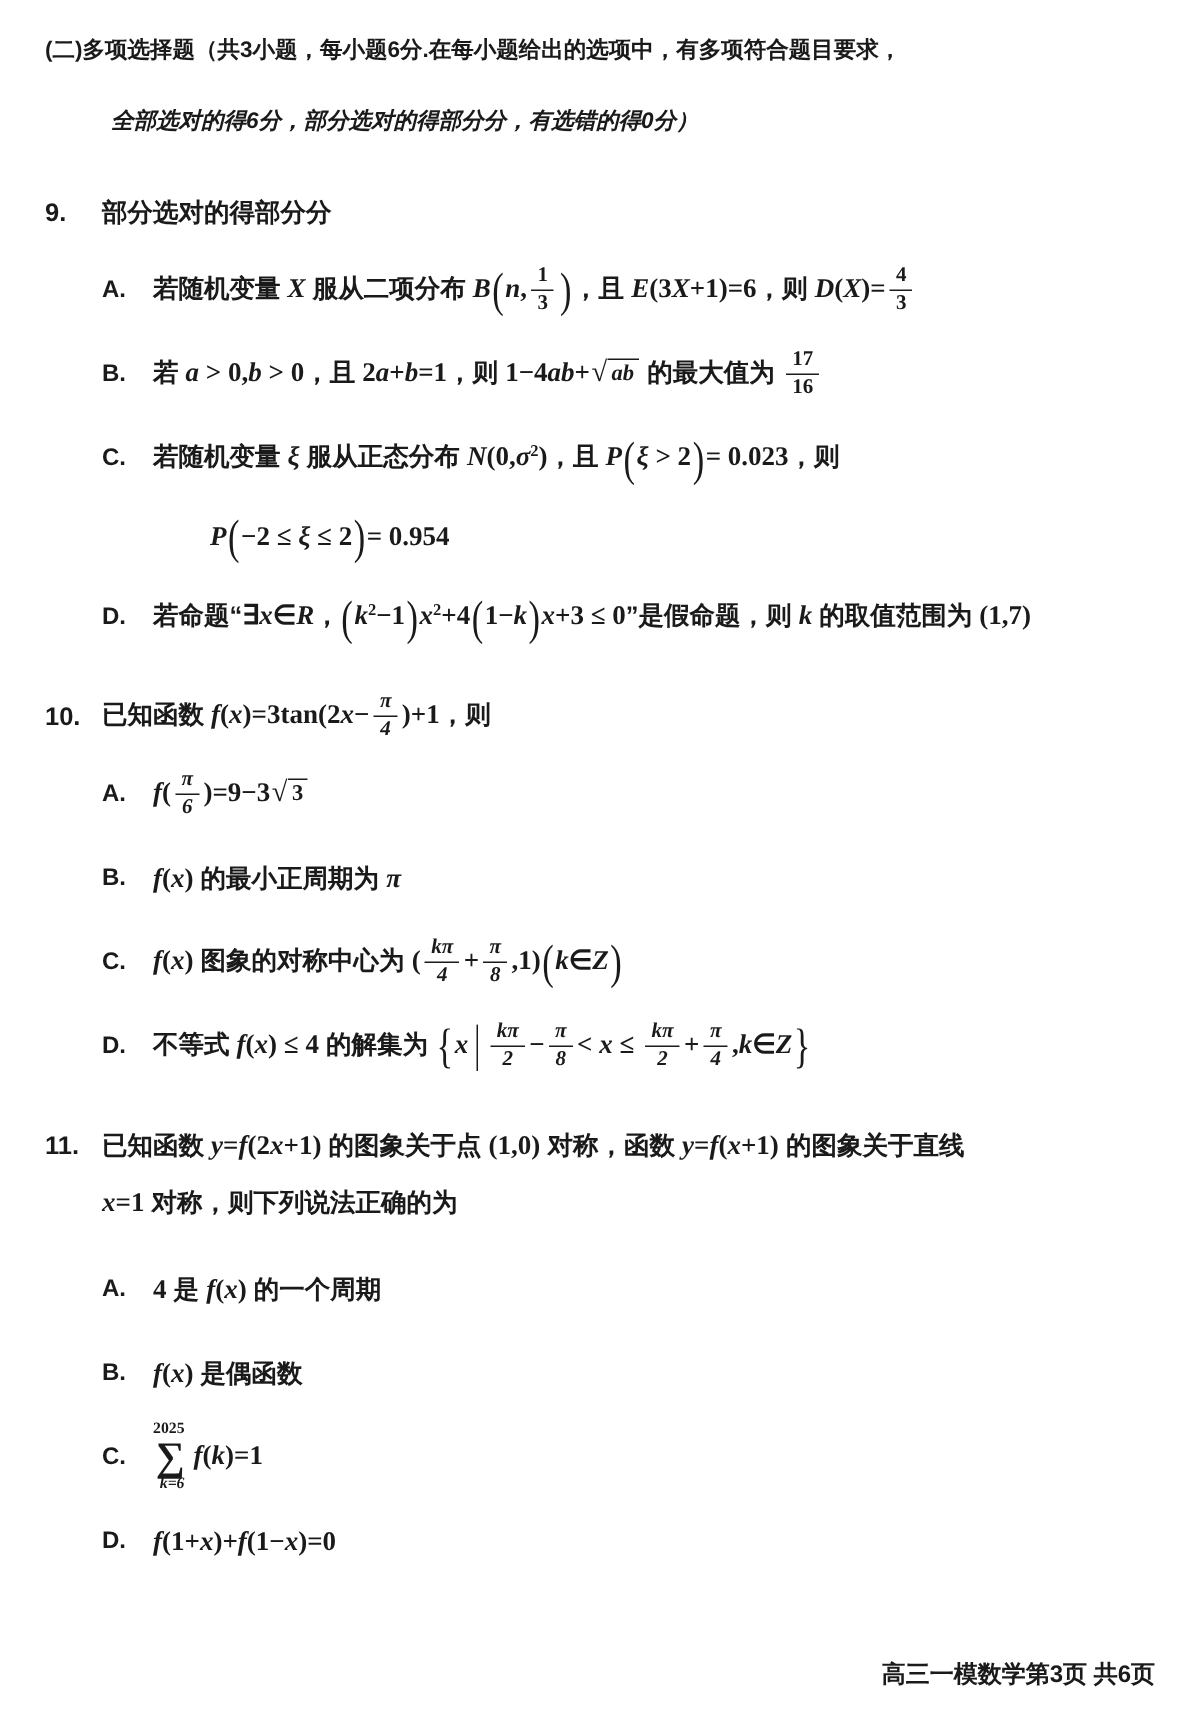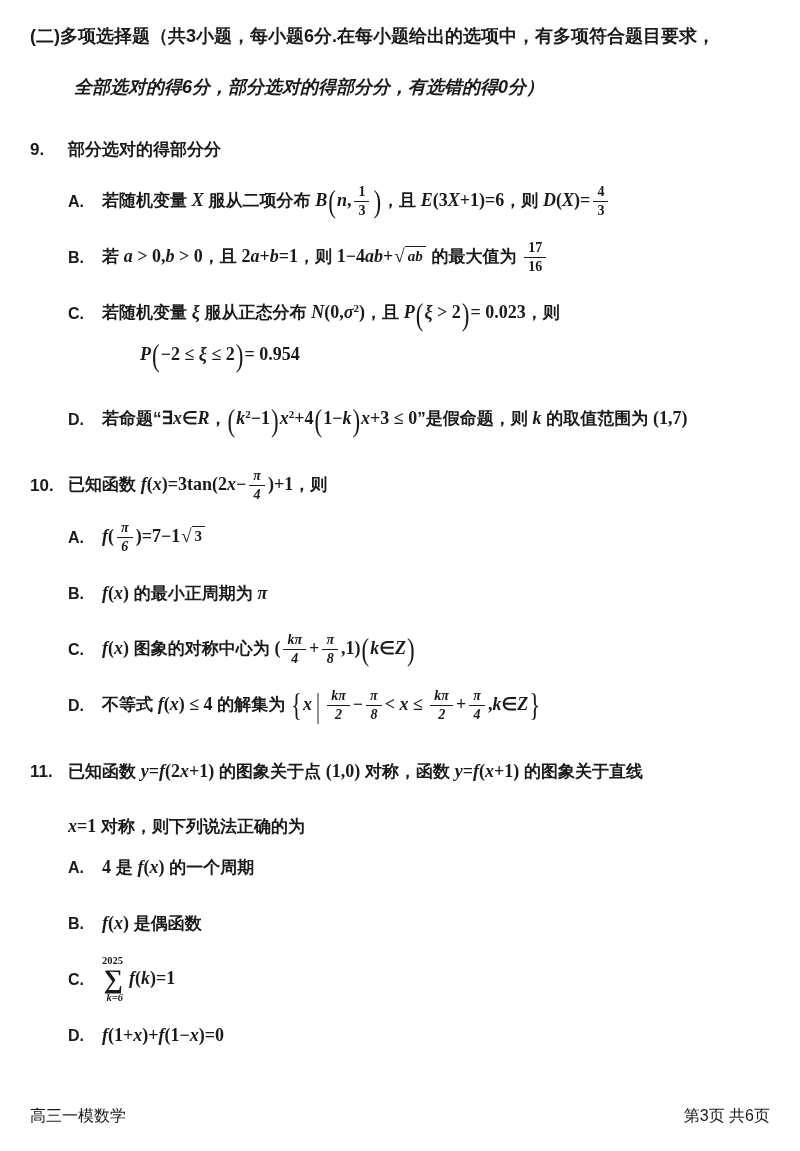--- a/index.html
+++ b/index.html
@@ -1,30 +1,30 @@
 <!DOCTYPE html>
 <html><head>
 <meta charset="utf-8">
 <style>
   html,body{margin:0;padding:0;background:#ffffff;}
   .page{width:800px;height:1151px;box-sizing:border-box;background:#ffffff;color:#1a1a1a;
         padding:24px 30px 10px 30px;display:flex;flex-direction:column;overflow:hidden;
         font-family:"Liberation Sans",sans-serif;}
   
-  .hdr{font-weight:700;font-size:18px;margin-bottom:28px;line-height:1.35;}
+  .hdr{font-weight:700;font-size:15px;margin-bottom:28px;line-height:1.35;}
   .hline2{margin-left:44px;margin-top:27px;font-style:italic;}
   
   .q{margin-bottom:14px;}
   .stem{display:flex;align-items:center;min-height:44px;margin-bottom:4px;}
-  .stem2{padding-left:38px;display:flex;align-items:flex-end;min-height:40px;margin-bottom:4px;}
+  .stem2{padding-left:38px;display:flex;align-items:flex-start;min-height:40px;margin-bottom:4px;}
   .qnum{font-weight:700;font-size:17px;min-width:38px;}
   .opt{display:flex;align-items:center;padding-left:38px;min-height:52px;margin-bottom:4px;}
   .olabel{font-weight:700;font-size:16px;min-width:34px;}
   .segline{display:block;}
-  .cont{padding-left:110px;display:flex;align-items:flex-start;min-height:46px;margin-bottom:4px;}
+  .cont{padding-left:110px;display:flex;align-items:center;min-height:46px;margin-bottom:4px;}
   
   .zh{font-weight:700;font-size:17px;}
   .mi{font-family:"Liberation Serif",serif;font-style:italic;font-size:18px;font-weight:600;}
   .mr{font-family:"Liberation Serif",serif;font-size:18px;font-weight:600;}
   .msup{font-family:"Liberation Serif",serif;font-size:11px;vertical-align:super;line-height:0;font-weight:700;}
   
   .frac{display:inline-flex;flex-direction:column;align-items:center;
         font-family:"Liberation Serif",serif;font-size:14px;line-height:1.15;
         vertical-align:middle;margin:0 3px;font-weight:700;}
   .frac.it{font-style:italic;}
@@ -41,22 +41,22 @@
        font-family:"Liberation Serif",serif;vertical-align:middle;margin-right:6px;line-height:1;}
   .stop{font-size:10.5px;font-weight:700;}
   .sbot{font-size:10.5px;font-weight:700;font-style:italic;}
   .ssig{font-size:27px;font-weight:700;}
   
   .bigd{display:inline-block;font-family:"Liberation Serif",serif;font-size:23px;font-weight:400;
         transform:scaleY(1.4);line-height:1;vertical-align:middle;margin:0 1px;}
   .vbar{display:inline-block;font-family:"Liberation Serif",serif;font-size:20px;
         transform:scaleY(1.7);vertical-align:middle;margin:0 4px;font-weight:400;}
   
-  .footer{margin-top:auto;display:flex;justify-content:space-between;gap:28px;
-          font-weight:400;font-size:16px;padding-bottom:14px;}
+  .footer{margin-top:auto;display:flex;justify-content:flex-end;
+          font-weight:700;font-size:16px;padding-bottom:14px;}
 </style>
 </head>
 <body>
 
 <div class="page">
 
   <div class="hdr">
     <div class="hline1">(二)多项选择题（共3小题，每小题6分.在每小题给出的选项中，有多项符合题目要求，</div>
     <div class="hline2">全部选对的得6分，部分选对的得部分分，有选错的得0分）</div>
   </div>
@@ -105,21 +105,21 @@
       <span class="segline"><span class="zh">已知函数 </span><span class="mi">f</span><span class="mr">(</span><span class="mi">x</span><span class="mr">)=3tan(2</span><span class="mi">x</span><span class="mr">−</span><span class="frac it">
             <span class="fnum">π</span>
             <span class="fden">4</span>
           </span><span class="mr">)+1</span><span class="zh">，则</span></span>
     </div>
     <div class="opt">
       <span class="olabel">A.</span>
       <span class="segline"><span class="mi">f</span><span class="mr">(</span><span class="frac it">
             <span class="fnum">π</span>
             <span class="fden">6</span>
-          </span><span class="mr">)=7−1</span><span class="sqrt">
+          </span><span class="mr">)=9−3</span><span class="sqrt">
             <span class="rad">√</span>
             <span class="radi">3</span>
           </span></span>
     </div>
     <div class="opt">
       <span class="olabel">B.</span>
       <span class="segline"><span class="mi">f</span><span class="mr">(</span><span class="mi">x</span><span class="mr">)</span><span class="zh"> 的最小正周期为 </span><span class="mi">π</span></span>
     </div>
     <div class="opt">
       <span class="olabel">C.</span>

